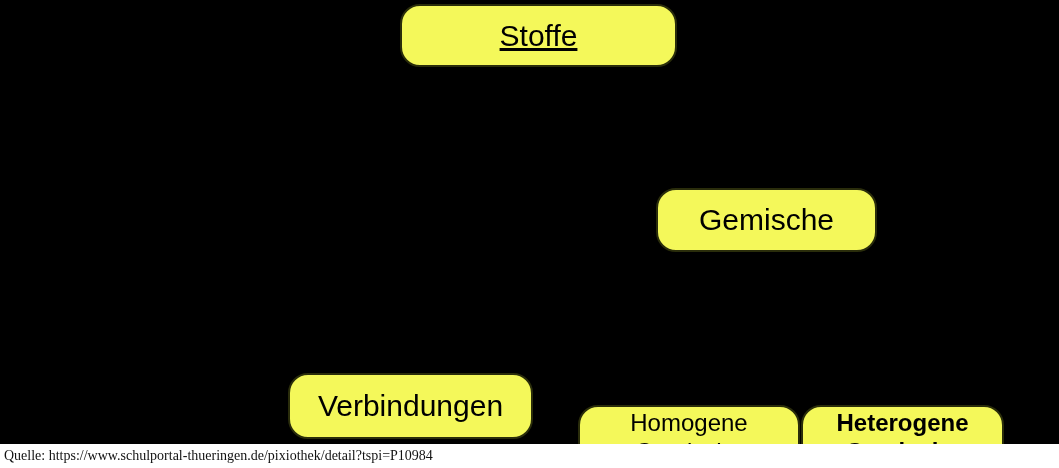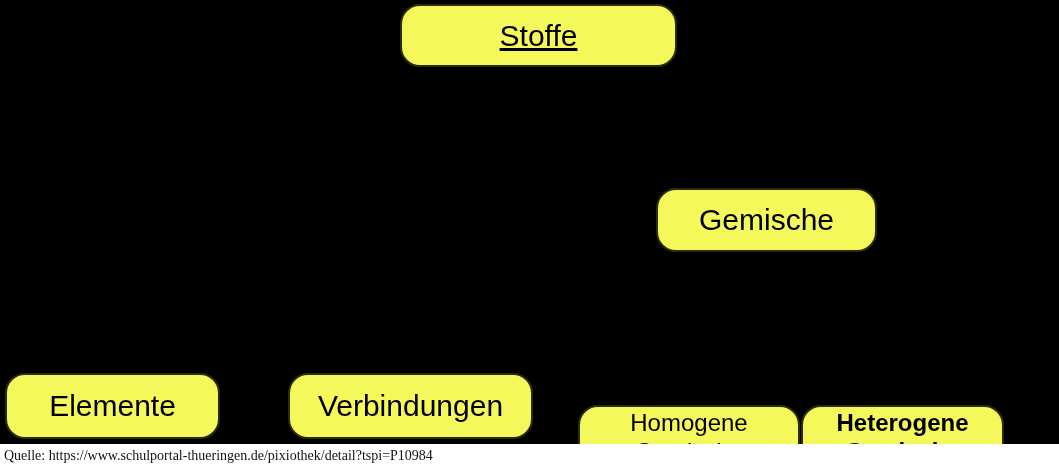--- a/index.html
+++ b/index.html
@@ -67,23 +67,20 @@
 
   <div class="node fs-large n-stoffe">
     <span>Stoffe</span>
   </div>
 
 
   <div class="node fs-large n-gemische">
     <span>Gemische</span>
   </div>
 
-  <div class="node fs-large n-elemente">
-    <span>Elemente</span>
-  </div>
 
   <div class="node fs-large n-verbindungen">
     <span>Verbindungen</span>
   </div>
 
   <div class="node fs-small n-homogene">
     <span>Homogene
 Gemische</span>
   </div>
 

